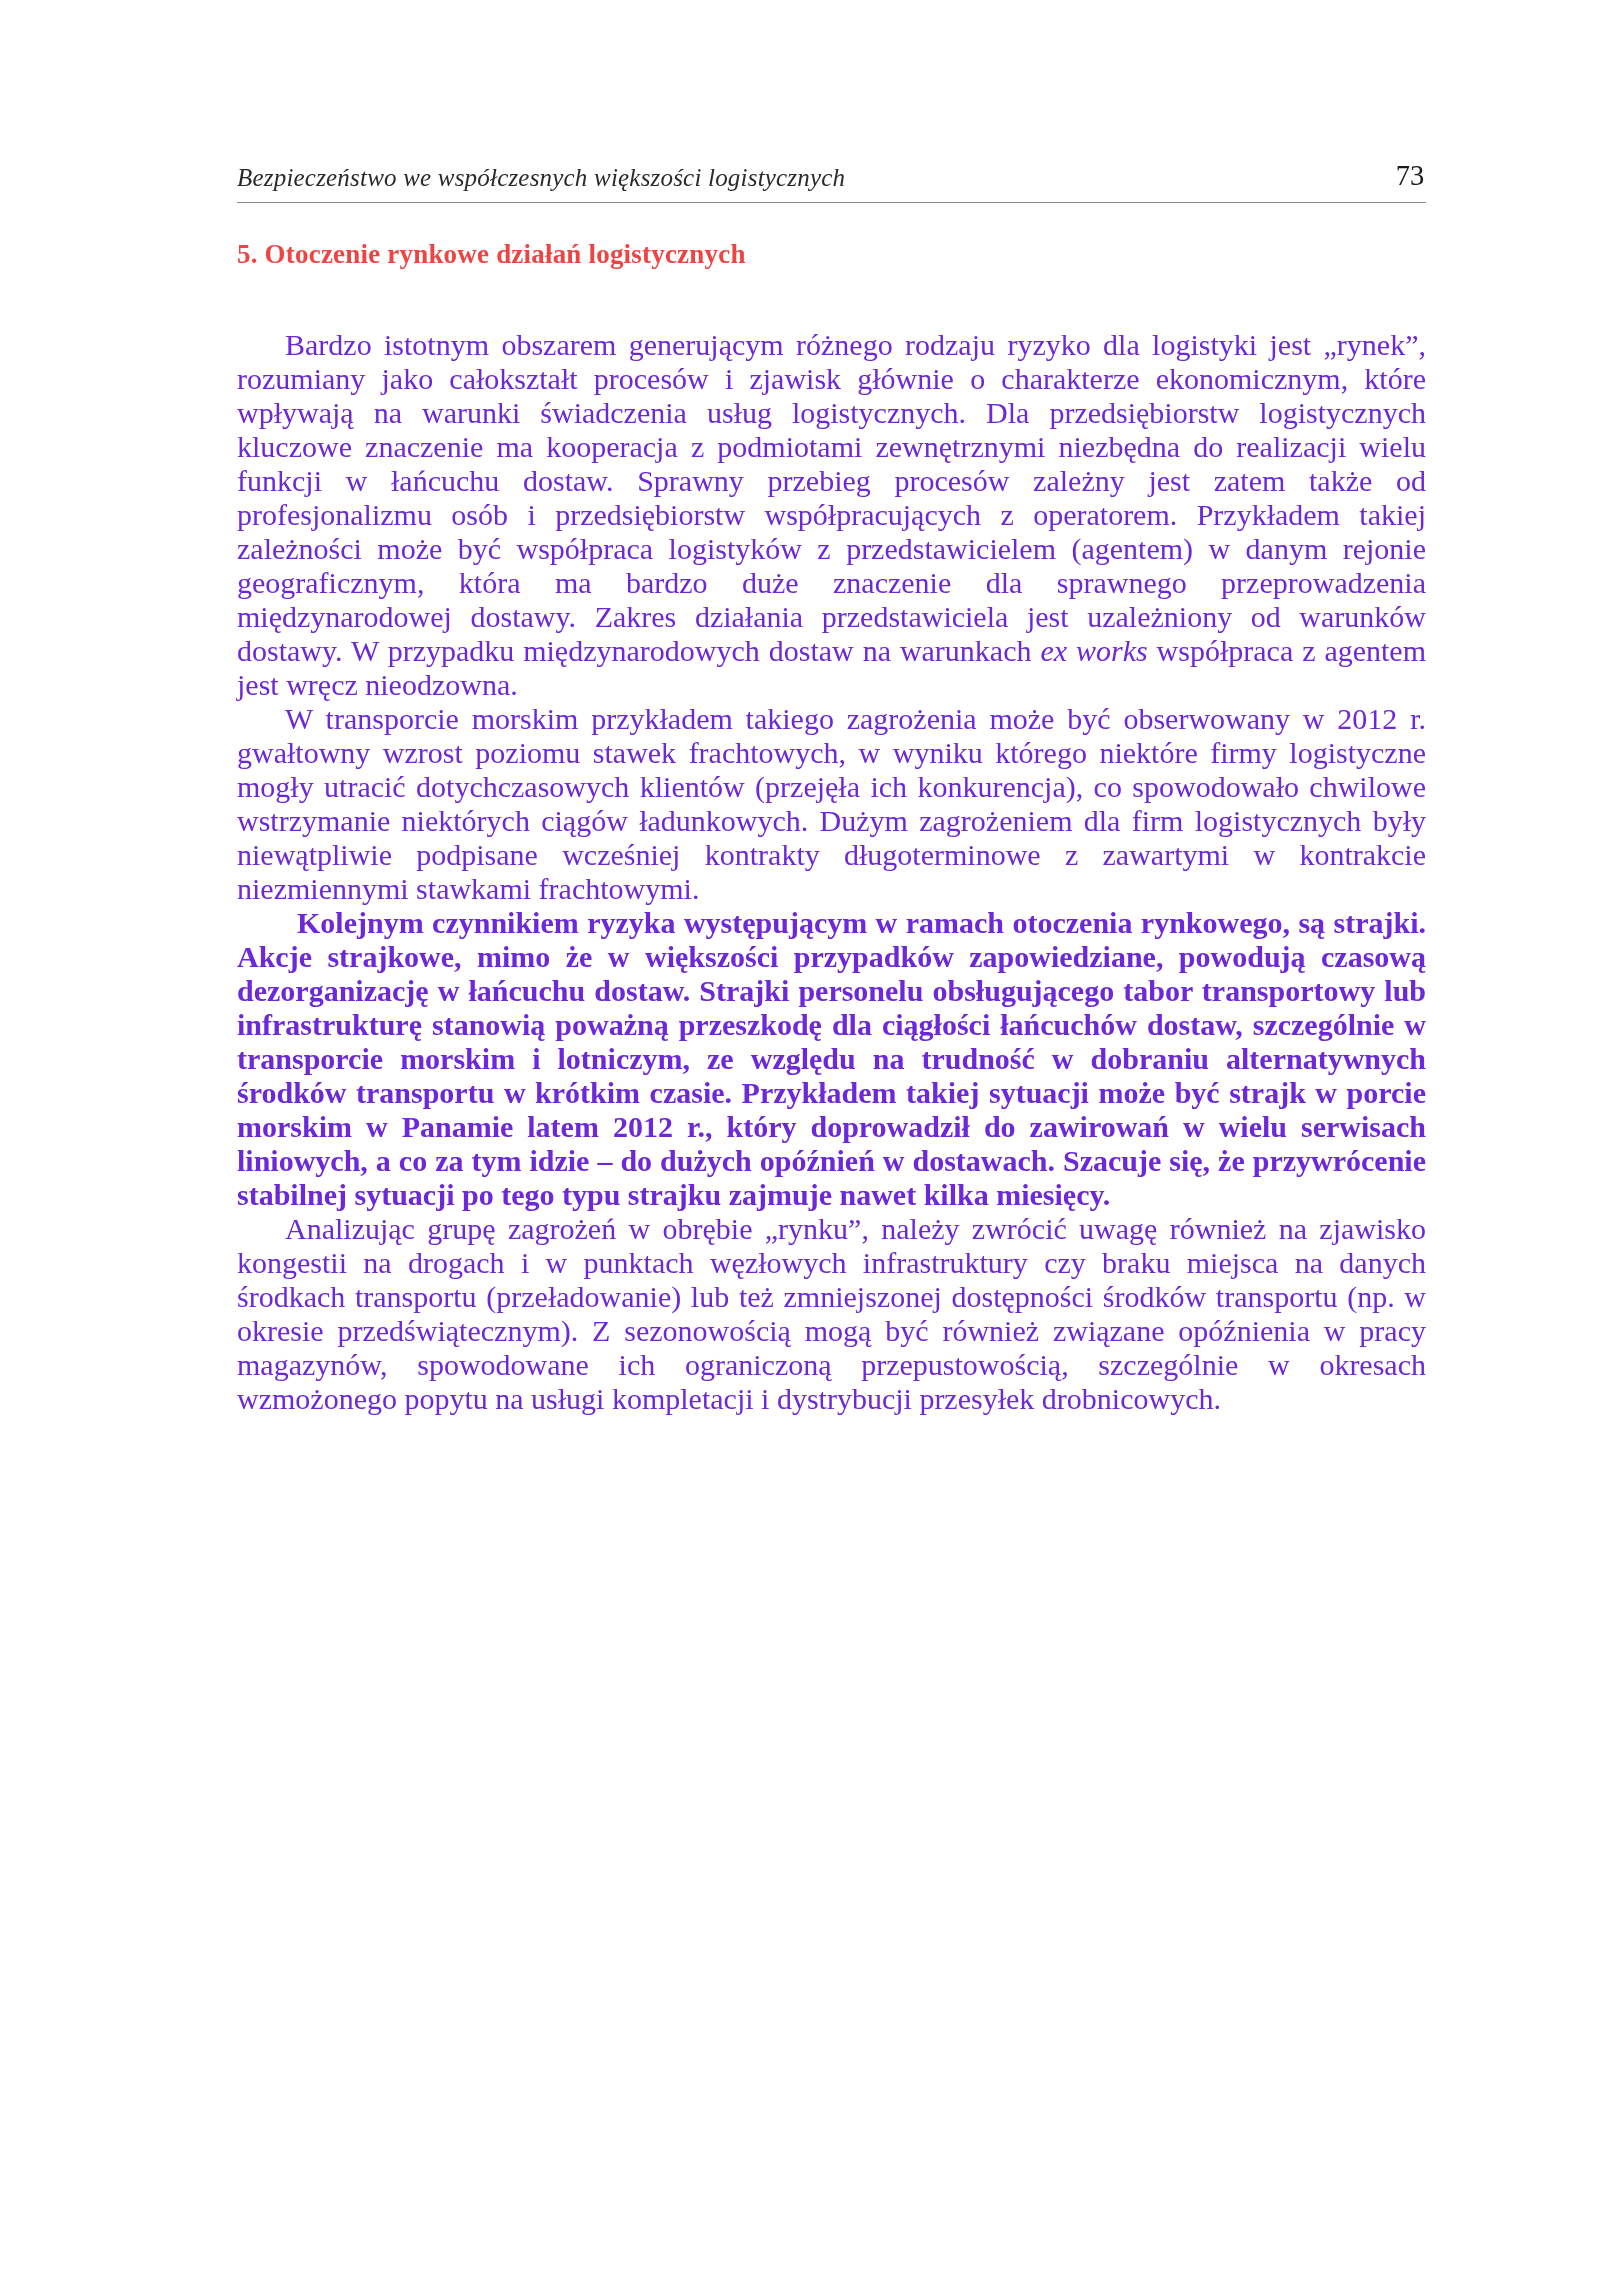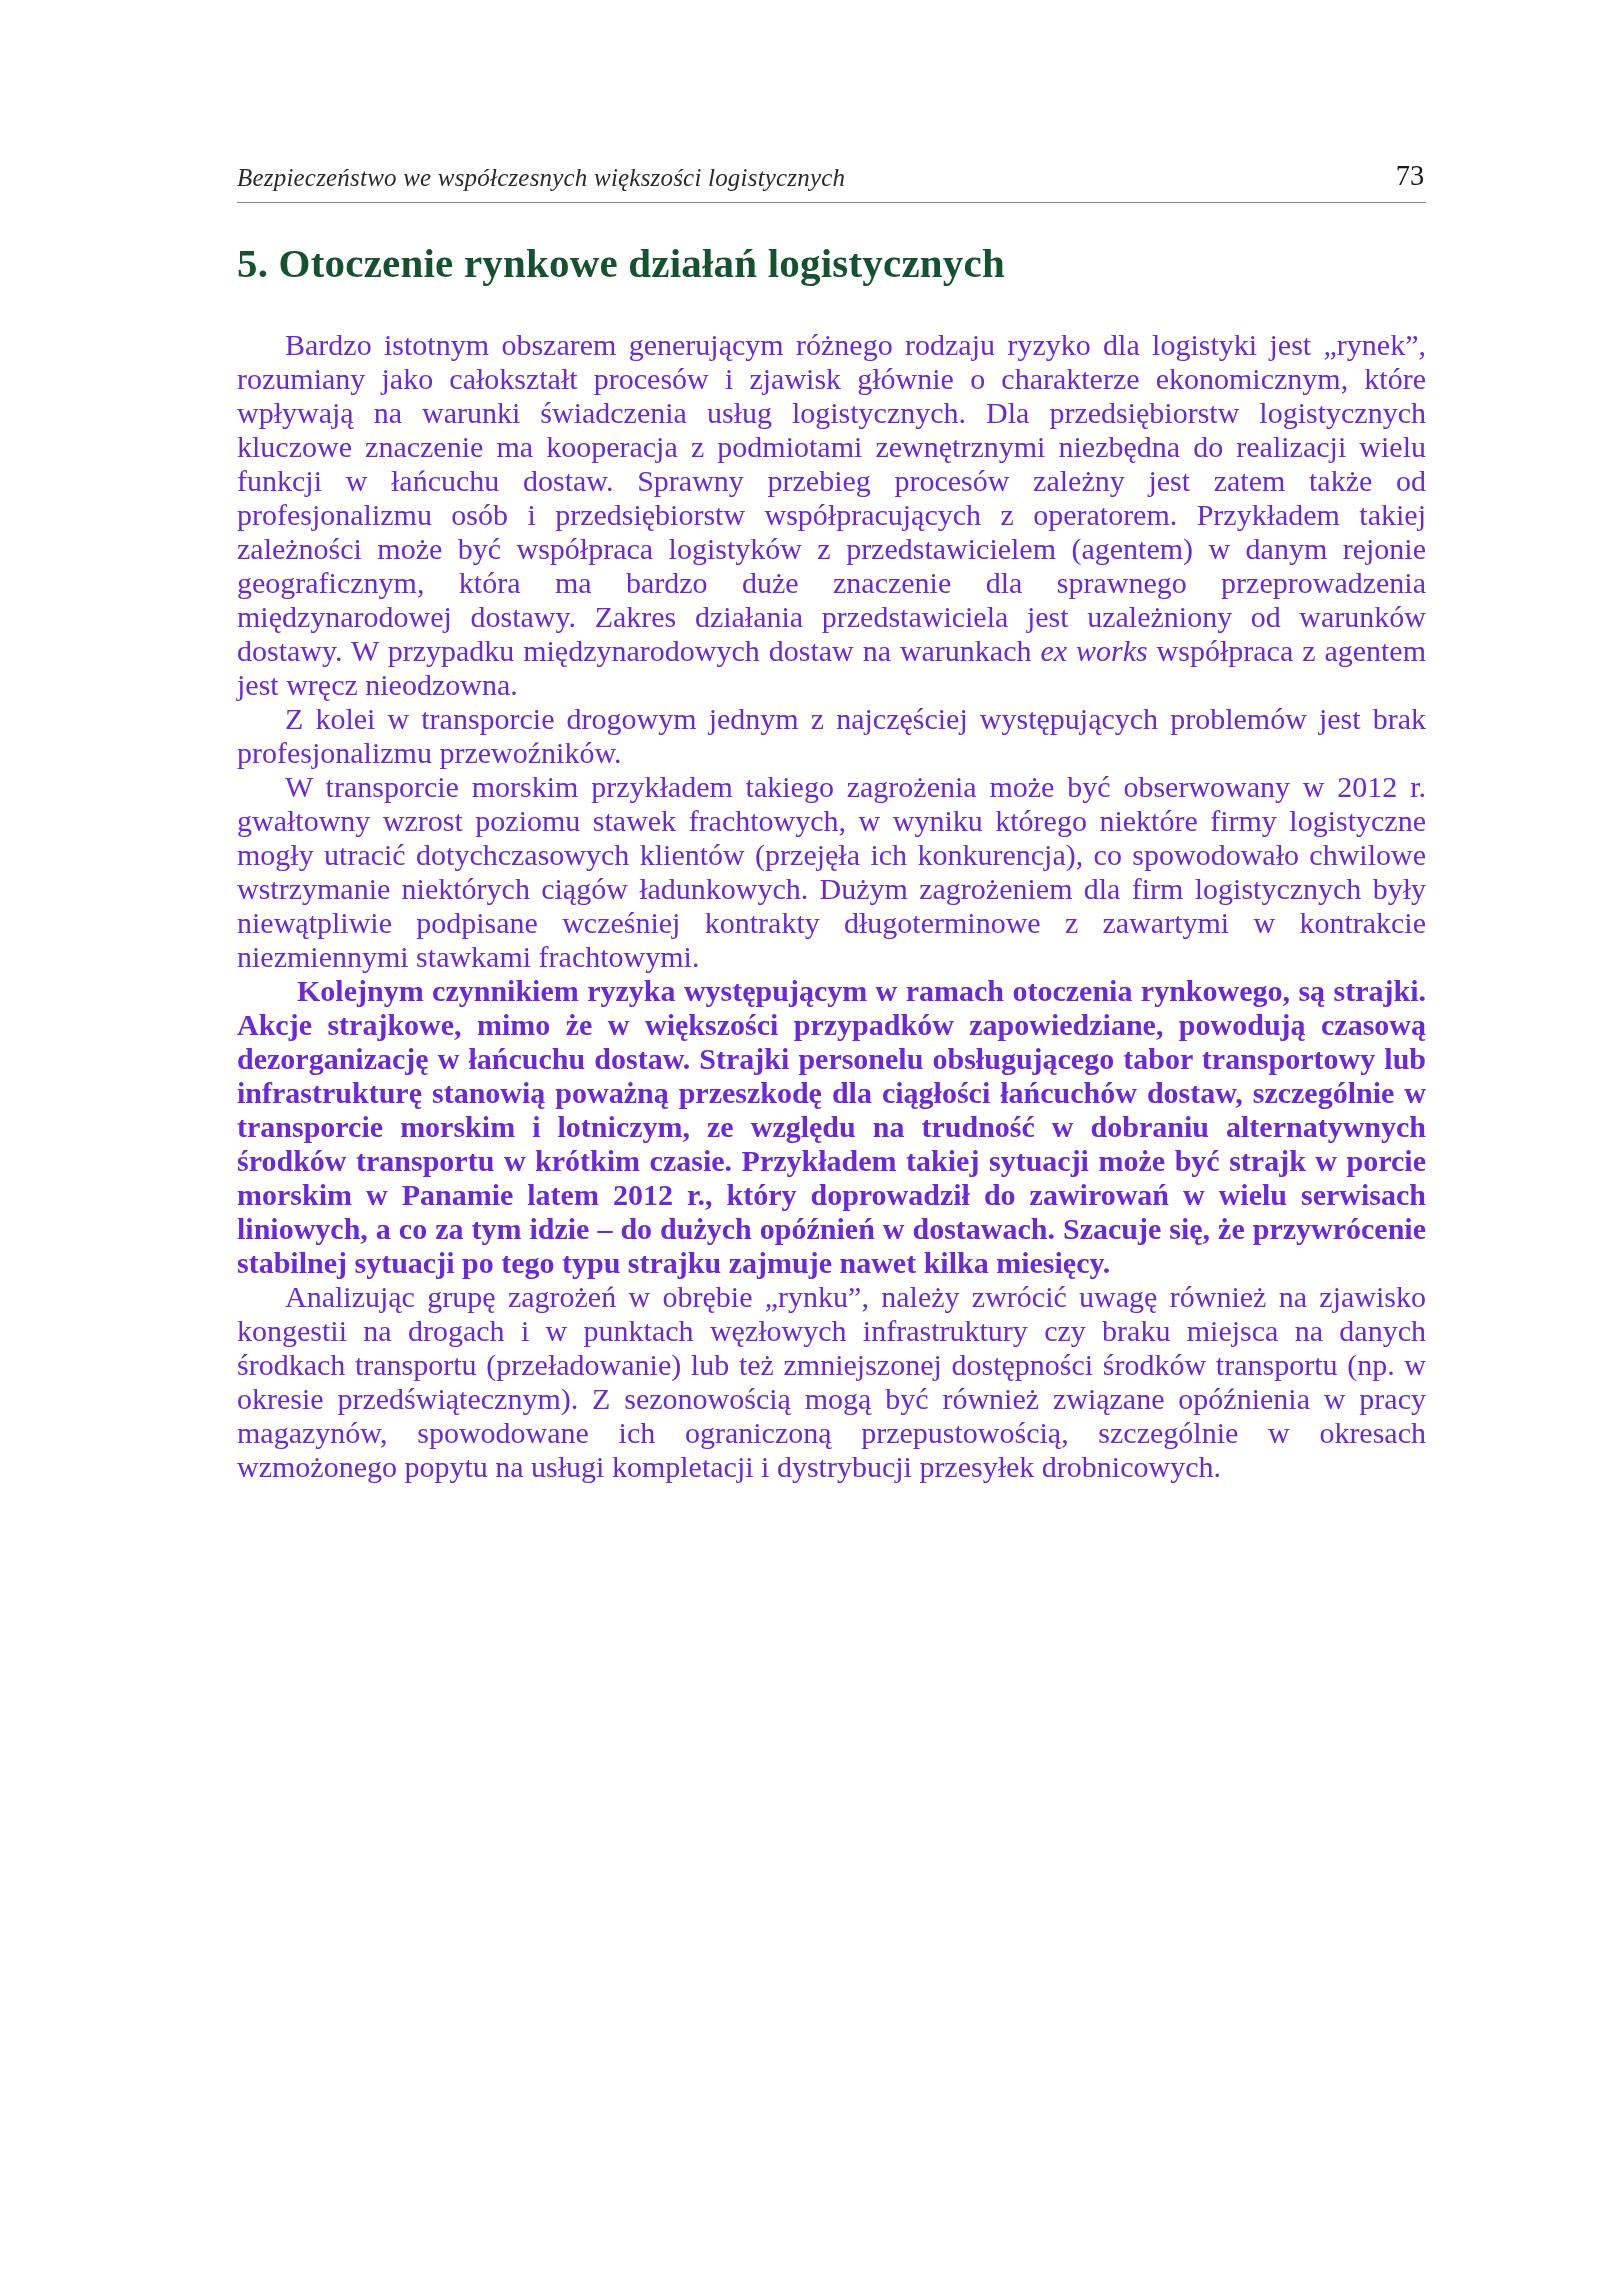--- a/index.html
+++ b/index.html
@@ -44,23 +44,23 @@
     right: 1.8px;
     top: -1.8px;
     font-size: 28.5px;
     color: #1a1a1a;
   }
   .chapter-title {
     position: absolute;
     top: 239px;
     left: 0;
     margin: 0;
-    font-size: 41px;
+    font-size: 27px;
     font-weight: bold;
-    color: #14532d;
+    color: #ef4444;
     letter-spacing: 0.2px;
   }
   .body-text {
     position: absolute;
     top: 328px;
     left: 0;
     width: 1189px;
     font-size: 30px;
     line-height: 34px;
     text-align: justify;
@@ -86,20 +86,19 @@
 
   <div class="running-header">
     <span class="running-title">Bezpieczeństwo we współczesnych większości logistycznych</span>
     <span class="page-number">73</span>
   </div>
 
   <h1 class="chapter-title">5. Otoczenie rynkowe działań logistycznych</h1>
 
   <div class="body-text">
     <p><span>Bardzo istotnym obszarem generującym różnego rodzaju ryzyko dla logistyki jest „rynek”, rozumiany jako całokształt procesów i zjawisk głównie o charakterze ekonomicznym, które wpływają na warunki świadczenia usług logistycznych. Dla przedsiębiorstw logistycznych kluczowe znaczenie ma kooperacja z podmiotami zewnętrznymi niezbędna do realizacji wielu funkcji w łańcuchu dostaw. Sprawny przebieg procesów zależny jest zatem także od profesjonalizmu osób i przedsiębiorstw współpracujących z operatorem. Przykładem takiej zależności może być współpraca logistyków z przedstawicielem (agentem) w danym rejonie geograficznym, która ma bardzo duże znaczenie dla sprawnego przeprowadzenia międzynarodowej dostawy. Zakres działania przedstawiciela jest uzależniony od warunków dostawy. W przypadku międzynarodowych dostaw na warunkach </span><span class="em">ex works</span><span> współpraca z agentem jest wręcz nieodzowna.</span></p>
-    <p>Z kolei w transporcie drogowym jednym z najczęściej występujących problemów jest brak profesjonalizmu przewoźników.</p>
     <p>W transporcie morskim przykładem takiego zagrożenia może być obserwowany w 2012 r. gwałtowny wzrost poziomu stawek frachtowych, w wyniku którego niektóre firmy logistyczne mogły utracić dotychczasowych klientów (przejęła ich konkurencja), co spowodowało chwilowe wstrzymanie niektórych ciągów ładunkowych. Dużym zagrożeniem dla firm logistycznych były niewątpliwie podpisane wcześniej kontrakty długoterminowe z zawartymi w kontrakcie niezmiennymi stawkami frachtowymi.</p>
     <p class="extra-indent">Kolejnym czynnikiem ryzyka występującym w ramach otoczenia rynkowego, są strajki. Akcje strajkowe, mimo że w większości przypadków zapowiedziane, powodują czasową dezorganizację w łańcuchu dostaw. Strajki personelu obsługującego tabor transportowy lub infrastrukturę stanowią poważną przeszkodę dla ciągłości łańcuchów dostaw, szczególnie w transporcie morskim i lotniczym, ze względu na trudność w dobraniu alternatywnych środków transportu w krótkim czasie. Przykładem takiej sytuacji może być strajk w porcie morskim w Panamie latem 2012 r., który doprowadził do zawirowań w wielu serwisach liniowych, a co za tym idzie – do dużych opóźnień w dostawach. Szacuje się, że przywrócenie stabilnej sytuacji po tego typu strajku zajmuje nawet kilka miesięcy.</p>
     <p>Analizując grupę zagrożeń w obrębie „rynku”, należy zwrócić uwagę również na zjawisko kongestii na drogach i w punktach węzłowych infrastruktury czy braku miejsca na danych środkach transportu (przeładowanie) lub też zmniejszonej dostępności środków transportu (np. w okresie przedświątecznym). Z sezonowością mogą być również związane opóźnienia w pracy magazynów, spowodowane ich ograniczoną przepustowością, szczególnie w okresach wzmożonego popytu na usługi kompletacji i dystrybucji przesyłek drobnicowych.</p>
   </div>
 
 </div>
 
 
 </body></html>

